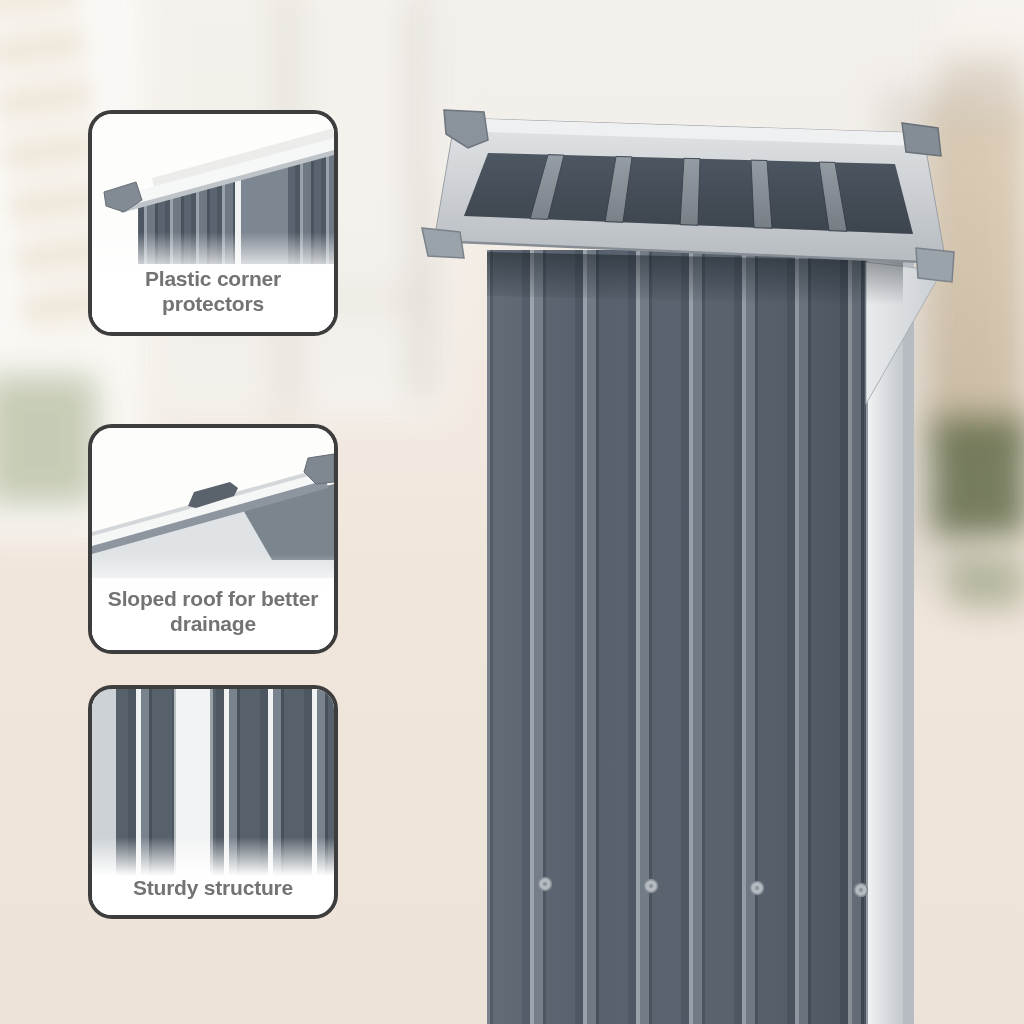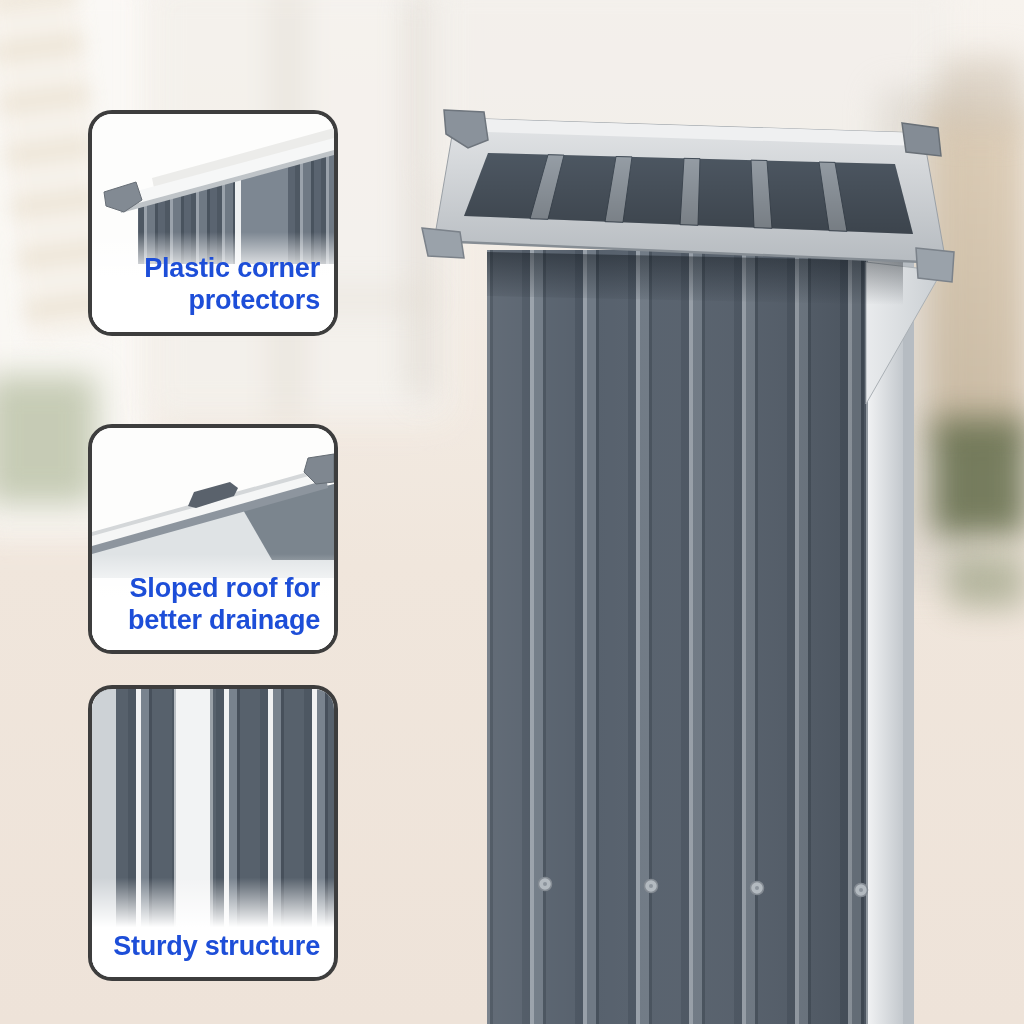--- a/index.html
+++ b/index.html
@@ -28,24 +28,24 @@
   .shed{position:absolute;left:0;top:0;width:1024px;height:1024px;}
 
   .callout{
     position:absolute;left:88px;width:250px;
     border:4px solid #3d3d3d;border-radius:24px;background:#fdfdfc;overflow:hidden;
     box-sizing:border-box;
   }
   .callout svg{position:absolute;left:0;top:0;width:100%;height:100%;}
   #callout-1{top:110px;height:226px;}
   #callout-2{top:400px;height:230px;margin-top:24px;}
-  #callout-3{top:685px;height:296px;}
+  #callout-3{top:685px;height:234px;}
   .callout-label{
-    position:absolute;left:0;right:0;text-align:right;
-    font-weight:700;font-size:27px;line-height:1.16;color:#1d4ed8;
+    position:absolute;left:0;right:0;text-align:center;
+    font-weight:700;font-size:21px;line-height:1.16;color:#737373;
     padding:0 14px;letter-spacing:-0.2px;
   }
   #callout-1 .callout-label{bottom:16px;}
   #callout-2 .callout-label{bottom:14px;}
   #callout-3 .callout-label{bottom:15px;}
 </style>
 </head>
 <body>
 
 <div id="page">

